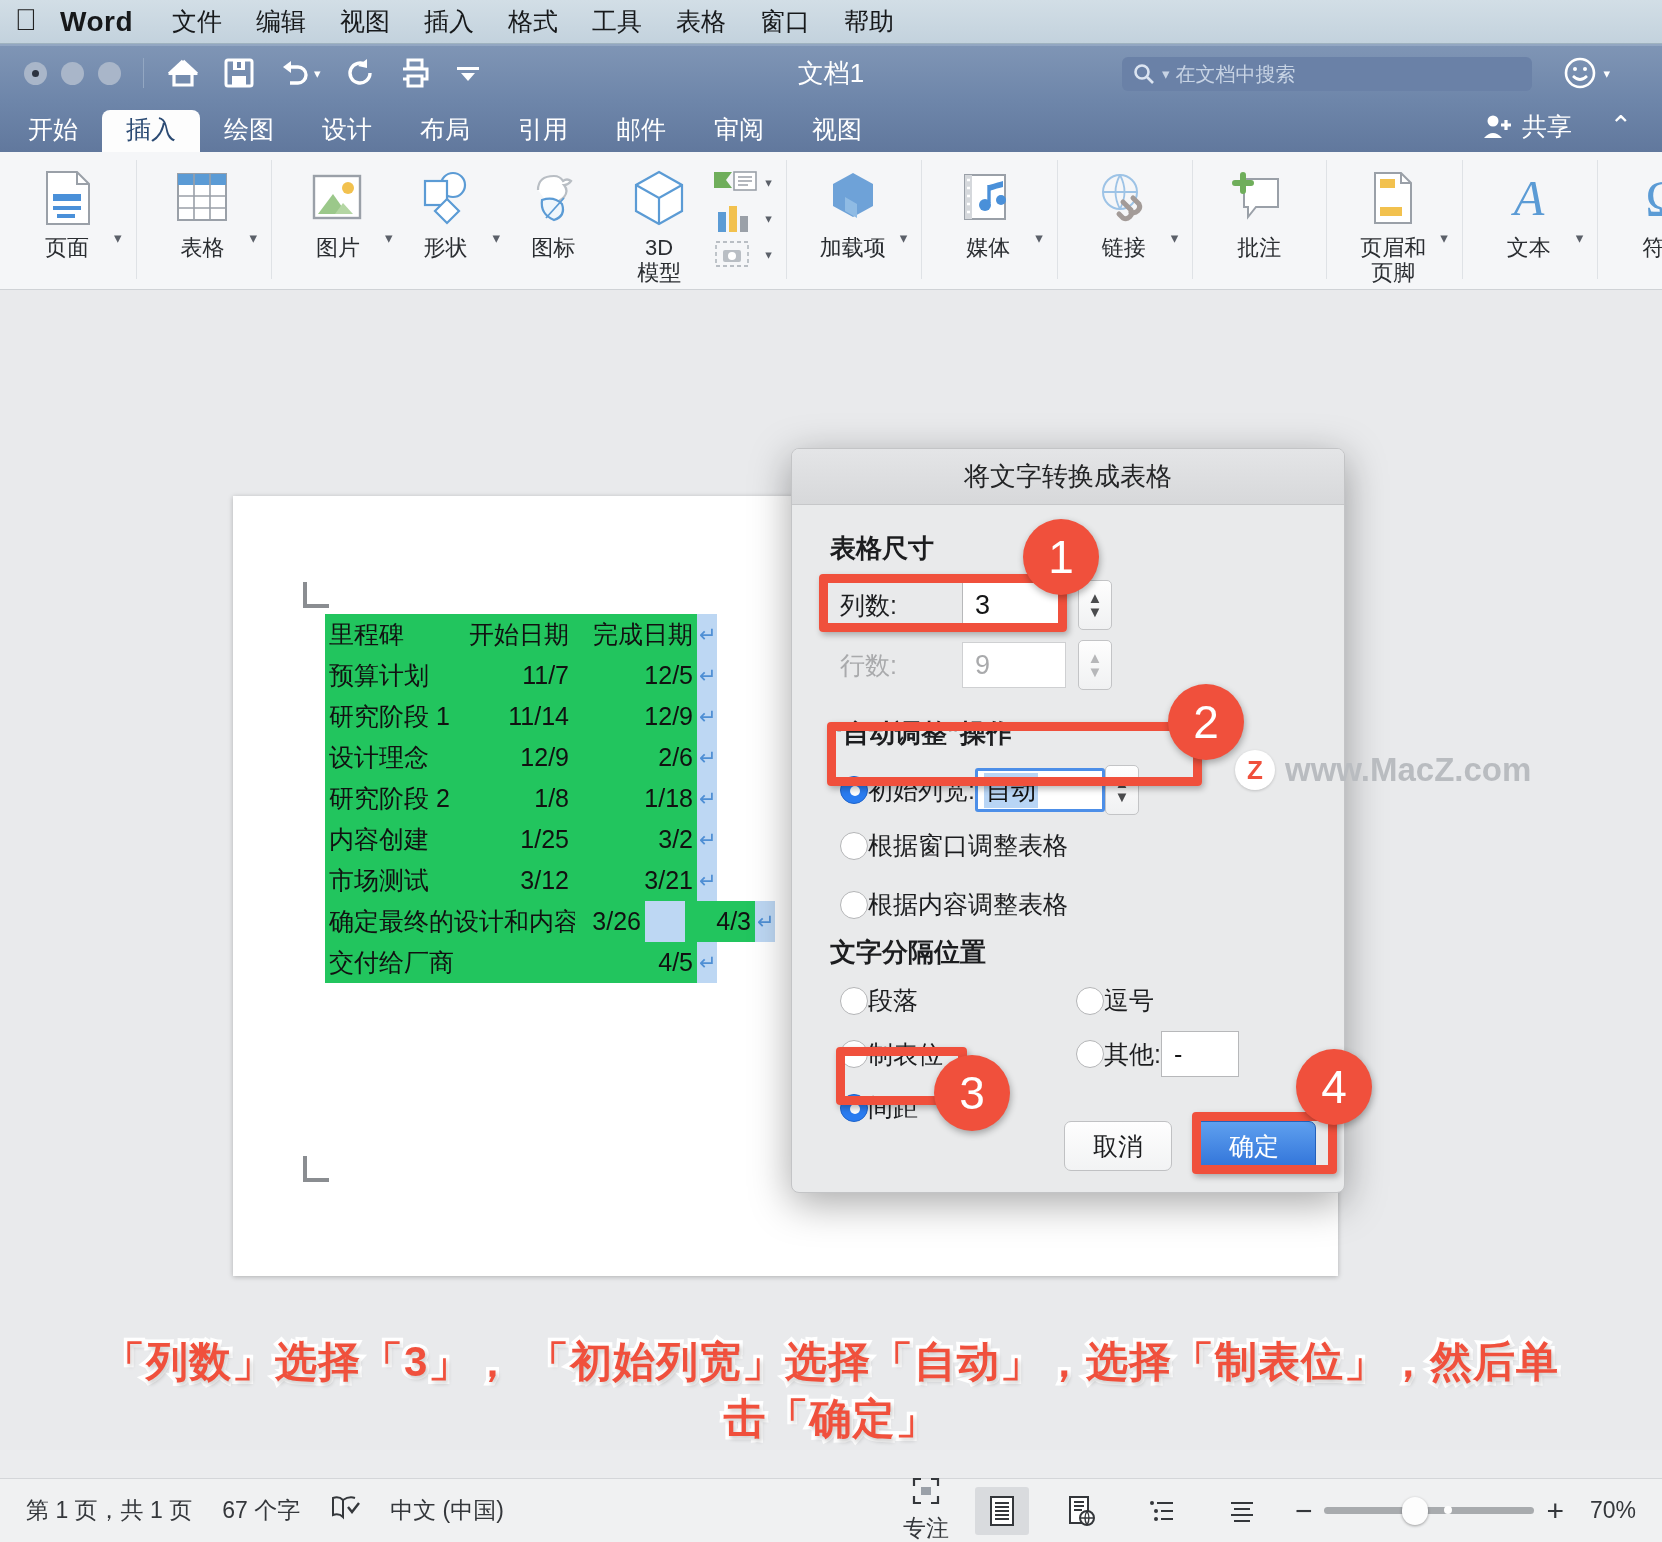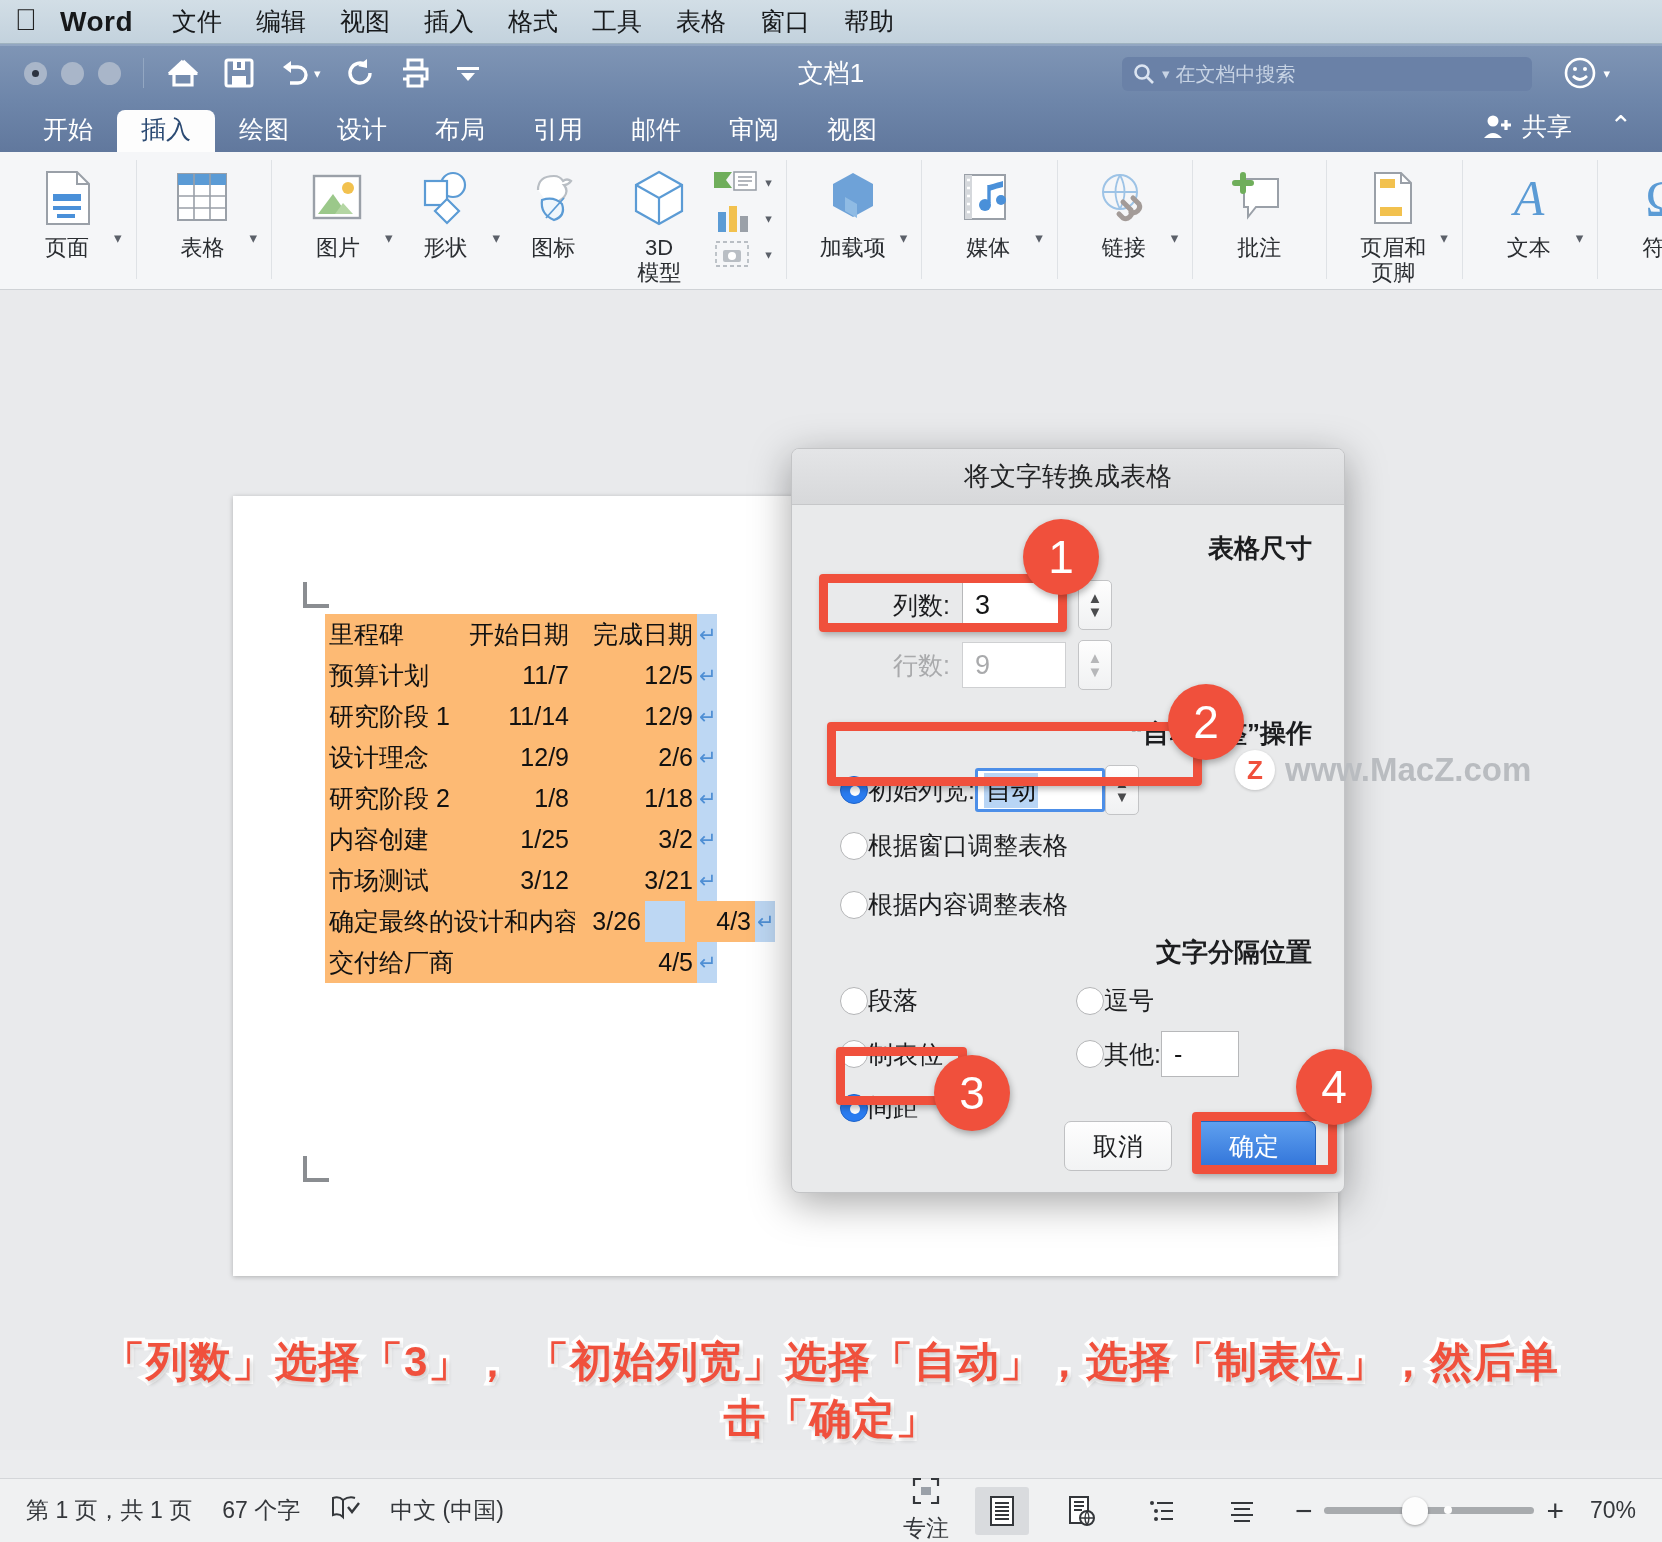--- a/index.html
+++ b/index.html
@@ -51,21 +51,21 @@
     position:absolute; right: 130px; top: 11px; width: 410px; height: 34px;
     background: #6a81a7; border-radius: 6px; display:flex; align-items:center;
     padding: 0 10px; gap: 6px;
   }
   .searchbox .ph { color:#c7d3e4; font-size: 20px; }
   .emoji-btn { position:absolute; right: 52px; top: 10px; display:flex; align-items:center; gap:4px;}
 
   
   .tabstrip {
     height: 52px; background: linear-gradient(#6e86aa,#61789d);
-    display:flex; align-items:flex-end; position:relative; padding-left: 19px;
+    display:flex; align-items:flex-end; position:relative; padding-left: 4px;
   }
   .tab {
     font-size: 25px; color:#ffffff; padding: 7px 24px 10px 24px; line-height:1;
     border-radius: 8px 8px 0 0; cursor:pointer; white-space:nowrap;
   }
   .tab.active { background: #fdfdfd; color:#2b4a73; }
   .share {
     position:absolute; right: 90px; bottom: 9px; color:#fff; font-size: 25px;
     display:flex; align-items:center; gap: 8px;
   }
@@ -98,42 +98,42 @@
     position:absolute; left: 233px; top: 206px; width: 1105px; height: 780px;
     background:#ffffff; box-shadow: 0 1px 5px rgba(0,0,0,.25);
   }
   .crop-tl { position:absolute; left: 70px; top: 86px; width: 26px; height: 26px;
     border-left: 4px solid #8a8d91; border-bottom: 4px solid #8a8d91; }
   .crop-bl { position:absolute; left: 70px; top: 660px; width: 26px; height: 26px;
     border-left: 4px solid #8a8d91; border-bottom: 4px solid #8a8d91; }
 
   .doctable { position:absolute; left: 92px; top: 118px; font-size: 25px; color:#111; }
   .drow { display:flex; align-items:center; height: 41px; white-space:nowrap; }
-  .dcell { background:#fdba74; height:41px; display:flex; align-items:center; padding: 0 4px;}
+  .dcell { background:#22c55e; height:41px; display:flex; align-items:center; padding: 0 4px;}
   .c1 { width: 128px; }
   .c1w { width: 250px; }
   .c2 { width: 126px; justify-content:flex-end; padding-right: 10px;}
   .c3 { width: 118px; justify-content:flex-end; padding-right: 4px;}
   .c4 { width: 70px; justify-content:flex-end; padding-right: 4px;}
   .pilcrow { color:#4f8fd4; font-size: 21px; padding-left: 2px; background:#bdd7f3; height:41px; display:flex; align-items:center;}
   .gapcell { width: 40px; background:#bdd7f3; height:41px;}
 
   
   .dialog {
     position:absolute; left: 791px; top: 404px; width: 554px; height: 745px;
     background:#e9eaeb; border-radius: 8px;
     box-shadow: 0 10px 40px rgba(0,0,0,.35);
     border: 1px solid #c3c4c6;
   }
   .dlg-title {
     height: 56px; background: linear-gradient(#e4e5e7,#d7d8da);
     border-radius: 7px 7px 0 0; display:flex; align-items:center; justify-content:center;
     font-size: 26px; color:#232426; border-bottom:1px solid #c6c7c9;
   }
-  .dlg-body { padding: 26px 32px 0 38px; position:relative; height: 688px; text-align: right; }
+  .dlg-body { padding: 26px 32px 0 38px; position:relative; height: 688px; }
   .sect-h { font-size: 26px; font-weight:bold; color:#1c1d1f; margin-bottom: 14px; }
   .fieldrow { display:flex; align-items:center; gap: 12px; margin-bottom: 10px; }
   .fieldlabel { font-size: 25px; color:#1c1d1f; width: 110px; }
   .fieldlabel.dim { color:#a9aaac; }
   .numinput {
     width: 104px; height: 46px; background:#fff; border:1px solid #b7b8ba;
     font-size: 27px; display:flex; align-items:center; padding-left: 12px; color:#141516;
   }
   .numinput.dim { color:#a9aaac; border-color:#cfd0d2; }
   .stepper {

